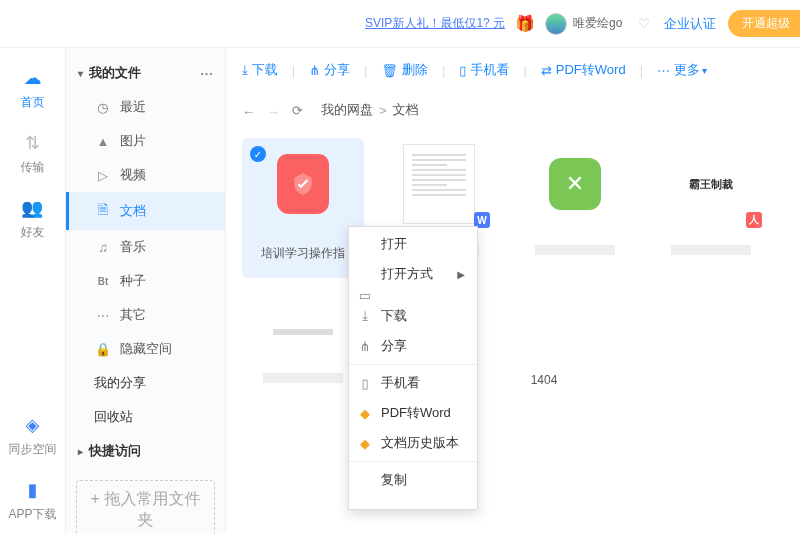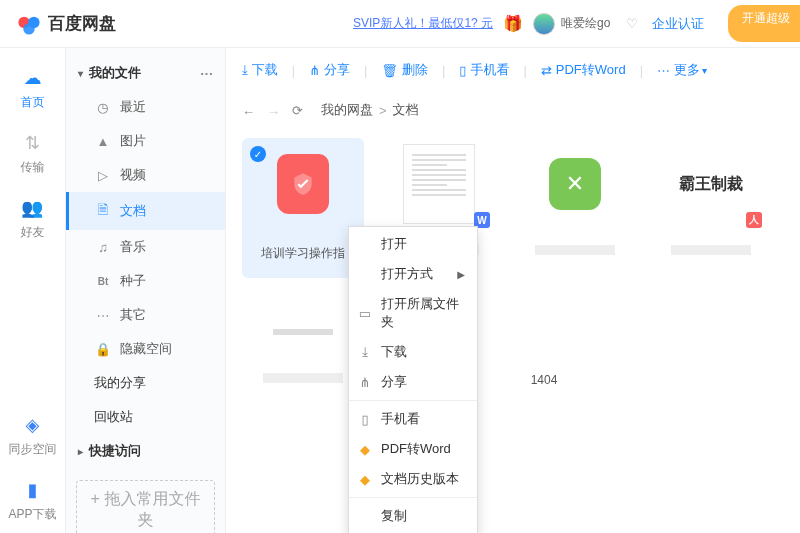--- a/index.html
+++ b/index.html
@@ -6,22 +6,22 @@
 body { font-family: "Microsoft YaHei", "PingFang SC", sans-serif; font-size: 13px; color: #333; background: #fff; width: 800px; height: 533px; overflow: hidden; position: relative; }
 .header { height: 48px; display: flex; align-items: center; padding: 0 16px; border-bottom: 1px solid #eee; }
 .logo { display: flex; align-items: center; font-size: 17px; font-weight: bold; color: #333; }
 .logo-icon { width: 26px; height: 26px; margin-right: 6px; }
 .header-spacer { flex: 1; }
 .promo { color: #4e7cff; font-size: 12px; text-decoration: underline; margin-right: 10px; }
 .gift { font-size: 16px; margin-right: 10px; }
 .avatar { width: 22px; height: 22px; border-radius: 50%; background: linear-gradient(#6d9, #48c); margin-right: 6px; border: 1px solid #ccc; }
 .username { font-size: 12px; color: #666; margin-right: 16px; }
 .heart { color: #bbb; margin-right: 14px; font-size: 13px; }
-.enterprise { color: #1e88ff; font-size: 13px; margin-right: 24px; }
-.upgrade-btn { background: #ffb742; color: #fff; border-radius: 14px 0 0 14px; padding: 5px 10px 15px 14px; font-size: 12px; margin-right: -16px; }
+.enterprise { color: #1e88ff; font-size: 13px; margin-right: 12px; }
+.upgrade-btn { background: #ffb742; color: #fff; border-radius: 14px 0 0 14px; padding: 5px 10px 5px 14px; font-size: 12px; margin-right: -16px; }
 .main { display: flex; height: calc(100% - 48px); }
 .nav-rail { width: 66px; border-right: 1px solid #eee; padding-top: 8px; display: flex; flex-direction: column; align-items: center; }
 .nav-item { display: flex; flex-direction: column; align-items: center; margin: 10px 0; cursor: pointer; }
 .nav-item-label { font-size: 12px; color: #888; margin-top: 4px; }
 .nav-item.active .nav-item-label { color: #1e88ff; }
 .nav-icon { width: 24px; height: 24px; display: flex; align-items: center; justify-content: center; font-size: 18px; color: #bbb; }
 .nav-item.active .nav-icon { color: #1e88ff; }
 .nav-rail-gap { flex: 1; }
 .sidebar { width: 160px; background: #fafbfc; border-right: 1px solid #eee; padding-top: 8px; overflow-y: auto; }
 .tree-section { font-size: 13px; font-weight: bold; padding: 8px 12px; display: flex; align-items: center; cursor: pointer; }
@@ -45,41 +45,33 @@
 .file { width: 122px; height: 140px; display: flex; flex-direction: column; align-items: center; cursor: pointer; position: relative; border-radius: 6px; padding-top: 6px; }
 .file.selected { background: #e8f2ff; }
 .file .check { position: absolute; top: 8px; left: 8px; width: 16px; height: 16px; border-radius: 50%; background: #1e88ff; color: #fff; font-size: 10px; display: flex; align-items: center; justify-content: center; }
 .file .badge { position: absolute; top: 74px; right: 10px; width: 16px; height: 16px; border-radius: 3px; color: #fff; font-size: 10px; display: flex; align-items: center; justify-content: center; font-weight: bold; }
 .thumb { width: 72px; height: 80px; display: flex; align-items: center; justify-content: center; }
 .thumb-pdf { width: 52px; height: 60px; background: #fb6161; border-radius: 10px 10px 12px 12px; display: flex; align-items: center; justify-content: center; color: #fff; }
 .thumb-excel { width: 52px; height: 52px; background: #7ac756; border-radius: 12px; display: flex; align-items: center; justify-content: center; color: #fff; font-size: 22px; }
 .thumb-doc { width: 72px; height: 80px; border: 1px solid #e5e5e5; background: #fff; padding: 6px; }
 .doc-line { height: 2px; background: #ddd; margin: 3px 2px; }
 .doc-line.short { width: 60%; }
-.thumb-text { width: 72px; height: 80px; display: flex; align-items: center; justify-content: center; font-size: 16px; color: #333; font-weight: bold; }
+.thumb-text { width: 72px; height: 80px; display: flex; align-items: center; justify-content: center; font-size: 11px; color: #333; font-weight: bold; }
 .fname { font-size: 12px; color: #555; text-align: center; margin-top: 21px; width: 110px; overflow: hidden; white-space: nowrap; text-overflow: ellipsis; }
 .context-menu { position: absolute; top: 226px; left: 348px; width: 130px; background: #fff; border: 1px solid #ddd; box-shadow: 0 4px 12px rgba(0,0,0,0.15); z-index: 100; font-size: 13px; padding: 2px 0; }
 .cm-item { padding: 6px 12px 6px 32px; cursor: pointer; position: relative; display: flex; align-items: center; color: #333; }
 .cm-icon { position: absolute; left: 8px; width: 16px; text-align: center; color: #888; font-size: 13px; }
 .cm-icon.gold { color: #f5a623; }
 .cm-arrow { margin-left: auto; color: #666; font-size: 10px; }
 .cm-sep { height: 1px; background: #eee; margin: 3px 0; }
 </style>
 </head>
 <body>
 
 <div class="header">
-  <div class="logo">
-    <svg class="logo-icon" viewBox="0 0 32 32">
-        <circle cx="10" cy="14" r="7" fill="#ff4b4b"></circle>
-        <circle cx="22" cy="14" r="7" fill="#2a90ff"></circle>
-        <circle cx="16" cy="22" r="7" fill="#2a90ff" opacity="0.9"></circle>
-      </svg>
-    <span>百度网盘</span>
-  </div>
   <div class="header-spacer"></div>
   <a class="promo">SVIP新人礼！最低仅1? 元</a>
   <span class="gift">🎁</span>
   <div class="avatar"></div>
   <span class="username">唯爱绘go</span>
   <span class="heart">♡</span>
   <span class="enterprise">企业认证</span>
   <span class="upgrade-btn">开通超级</span>
 </div>
 
@@ -266,21 +258,20 @@
 <div class="context-menu">
   <div class="cm-item">
       <span>打开</span>
     </div>
   <div class="cm-item">
       <span>打开方式</span>
       <span class="cm-arrow">▶</span>
     </div>
   <div class="cm-item">
       <span class="cm-icon">▭</span>
-      <span>打开所属文件夹</span>
     </div>
   <div class="cm-item">
       <span class="cm-icon">⤓</span>
       <span>下载</span>
     </div>
   <div class="cm-item">
       <span class="cm-icon">⋔</span>
       <span>分享</span>
     </div>
   <div class="cm-sep"></div>

